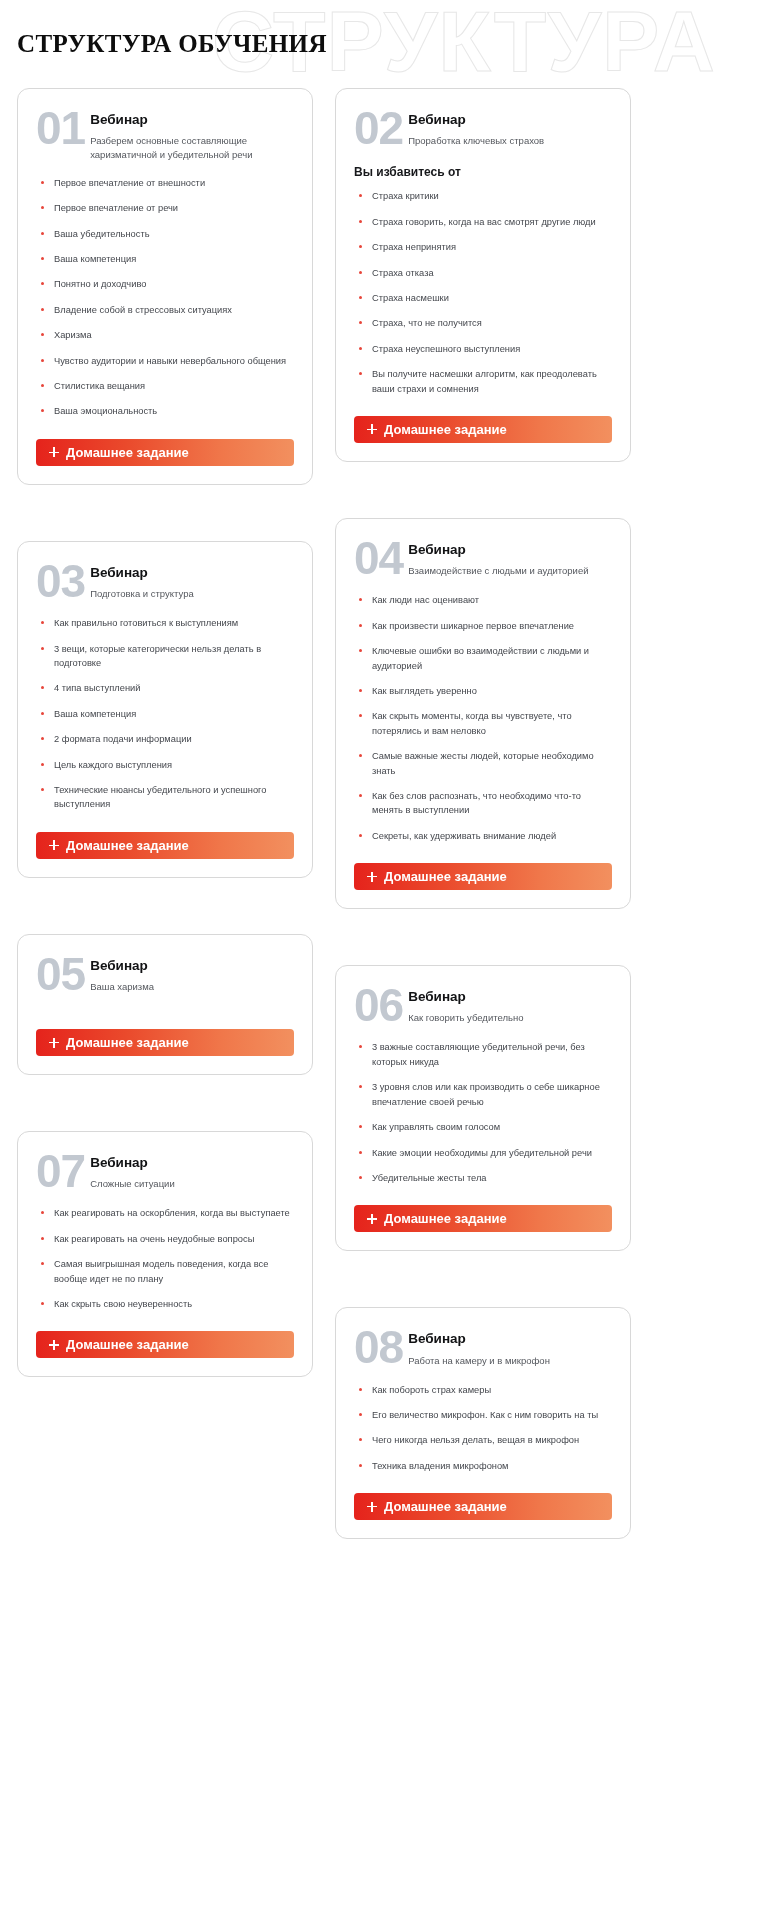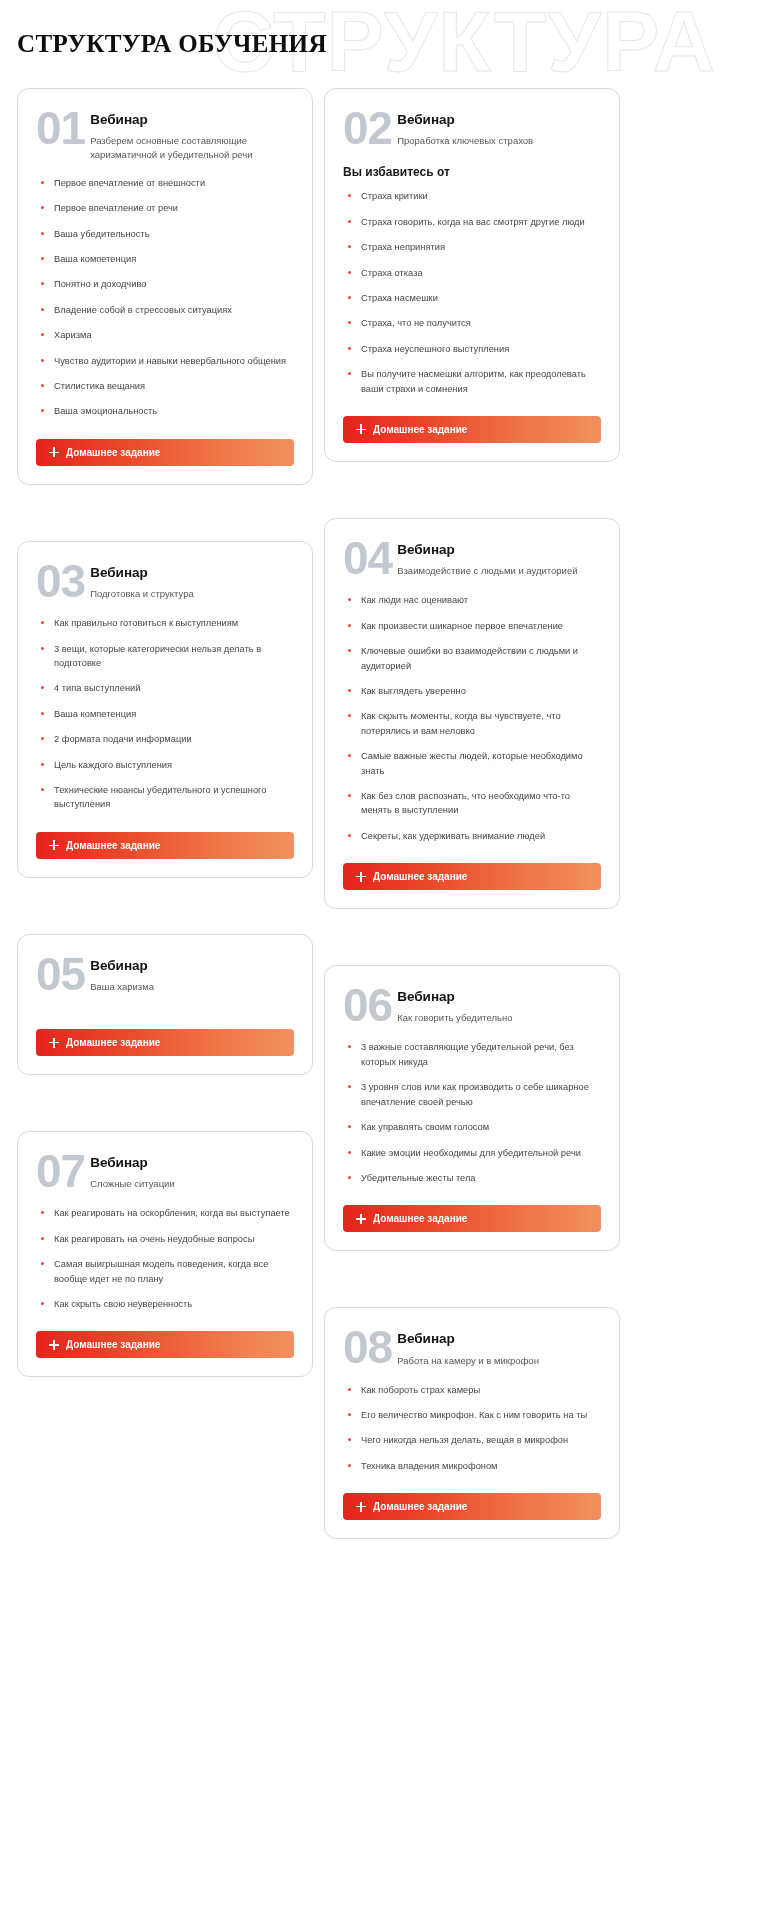--- a/index.html
+++ b/index.html
@@ -54,21 +54,20 @@
   }
 
   
   .grid {
     display: grid;
     grid-template-columns: 296px 296px;
     column-gap: 22px;
     row-gap: 0;
     padding: 0 17px;
     align-items: start;
-    gap: 11px;
   }
 
   .col {
     display: flex;
     flex-direction: column;
   }
 
   
   .card {
     background: #ffffff;
@@ -156,21 +155,21 @@
     margin-top: 20px;
     height: 27px;
     border: 0;
     border-radius: 4px;
     background: linear-gradient(90deg, #e5231c 0%, #ea4a2c 35%, #f0774a 72%, #f2905f 100%);
     color: #ffffff;
     display: flex;
     align-items: center;
     gap: 7px;
     padding: 0 13px;
-    font-size: 10px;
+    font-size: 13px;
     font-weight: 700;
     font-family: inherit;
     cursor: pointer;
     width: 100%;
     text-align: left;
   }
 
   .plus-icon {
     display: inline-block;
     width: 10px;

